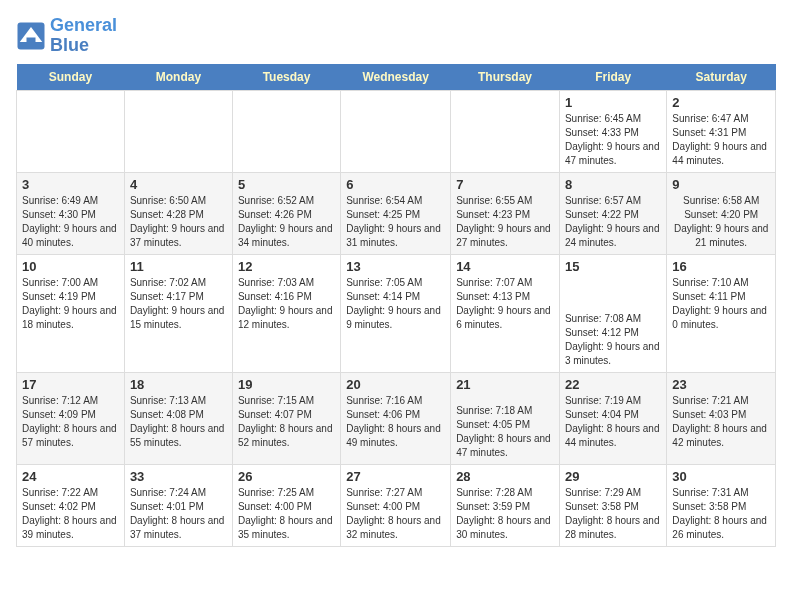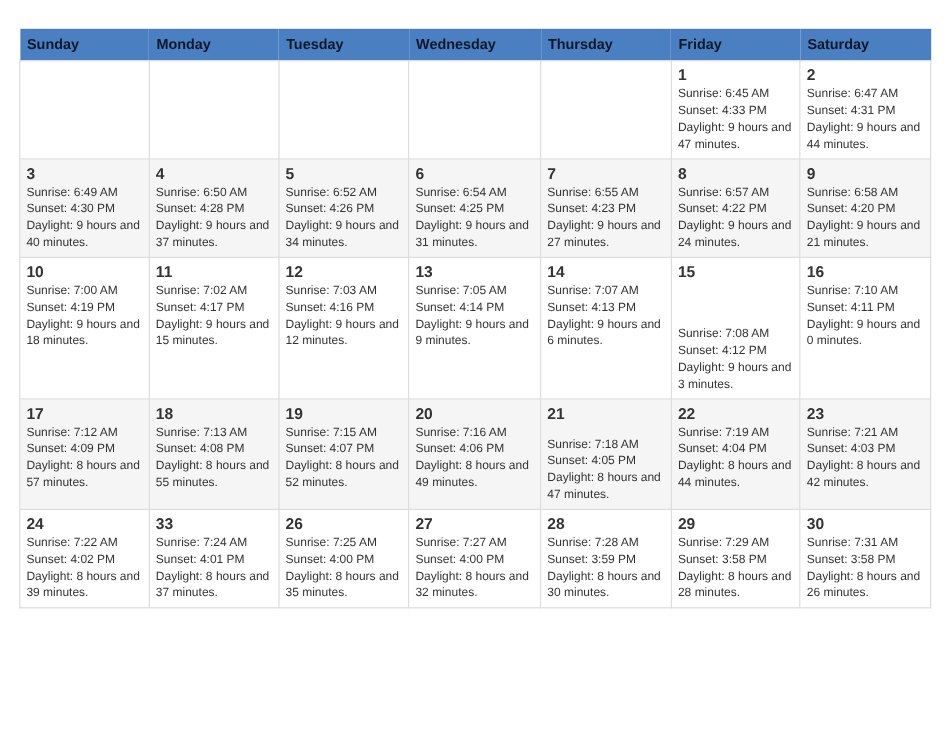--- a/index.html
+++ b/index.html
@@ -46,22 +46,22 @@
       font-size: 15px;
       color: #555;
     }
     table {
       width: 100%;
       border-collapse: collapse;
       font-size: 11px;
     }
     thead tr th {
       background-color: #4a7fc1;
-      color: #0f172a;
-      text-align: left;
+      color: #fef9c3;
+      text-align: center;
       padding: 6px 6px;
       font-size: 12px;
       font-weight: bold;
     }
     tbody tr td {
       border: 1px solid #ddd;
       vertical-align: top;
       padding: 4px 5px;
       width: 113px;
       height: 80px;
@@ -84,20 +84,31 @@
       color: #333;
     }
     .empty-cell {
       background: #fff !important;
     }
   </style>
 </head>
 <body>
 
 <div class="header">
+  <div class="logo">
+    <svg class="logo-icon" viewBox="0 0 40 40">
+      <rect x="2" y="2" width="36" height="36" rx="4" fill="#4a7fc1"></rect>
+      <polygon points="20,8 35,28 5,28" fill="white"></polygon>
+      <rect x="14" y="22" width="12" height="10" fill="#4a7fc1"></rect>
+    </svg>
+    <div class="logo-text">
+      <div><span>General</span></div>
+      <div><span style="color:#4a7fc1">Blue</span></div>
+    </div>
+  </div>
 </div>
 
 <table>
   <thead>
     <tr id="dow-header">
     <th>Sunday</th>
         <th>Monday</th>
         <th>Tuesday</th>
         <th>Wednesday</th>
         <th>Thursday</th>
@@ -157,21 +168,21 @@
 Daylight: 9 hours and 27 minutes.</div>
         </td>
         <td>
           <div class="day-number">8</div>
           <div class="day-info" style="white-space: pre-line;">Sunrise: 6:57 AM
 Sunset: 4:22 PM
 Daylight: 9 hours and 24 minutes.</div>
         </td>
         <td>
           <div class="day-number">9</div>
-          <div class="day-info" style="white-space: pre-line;">Sunrise: 6:58 AM
+          <div class="day-info" style="white-space: pre-line; text-align: center;">Sunrise: 6:58 AM
 Sunset: 4:20 PM
 Daylight: 9 hours and 21 minutes.</div>
         </td>
       </tr>
       <tr>
         <td>
           <div class="day-number">10</div>
           <div class="day-info" style="white-space: pre-line;">Sunrise: 7:00 AM
 Sunset: 4:19 PM
 Daylight: 9 hours and 18 minutes.</div>

